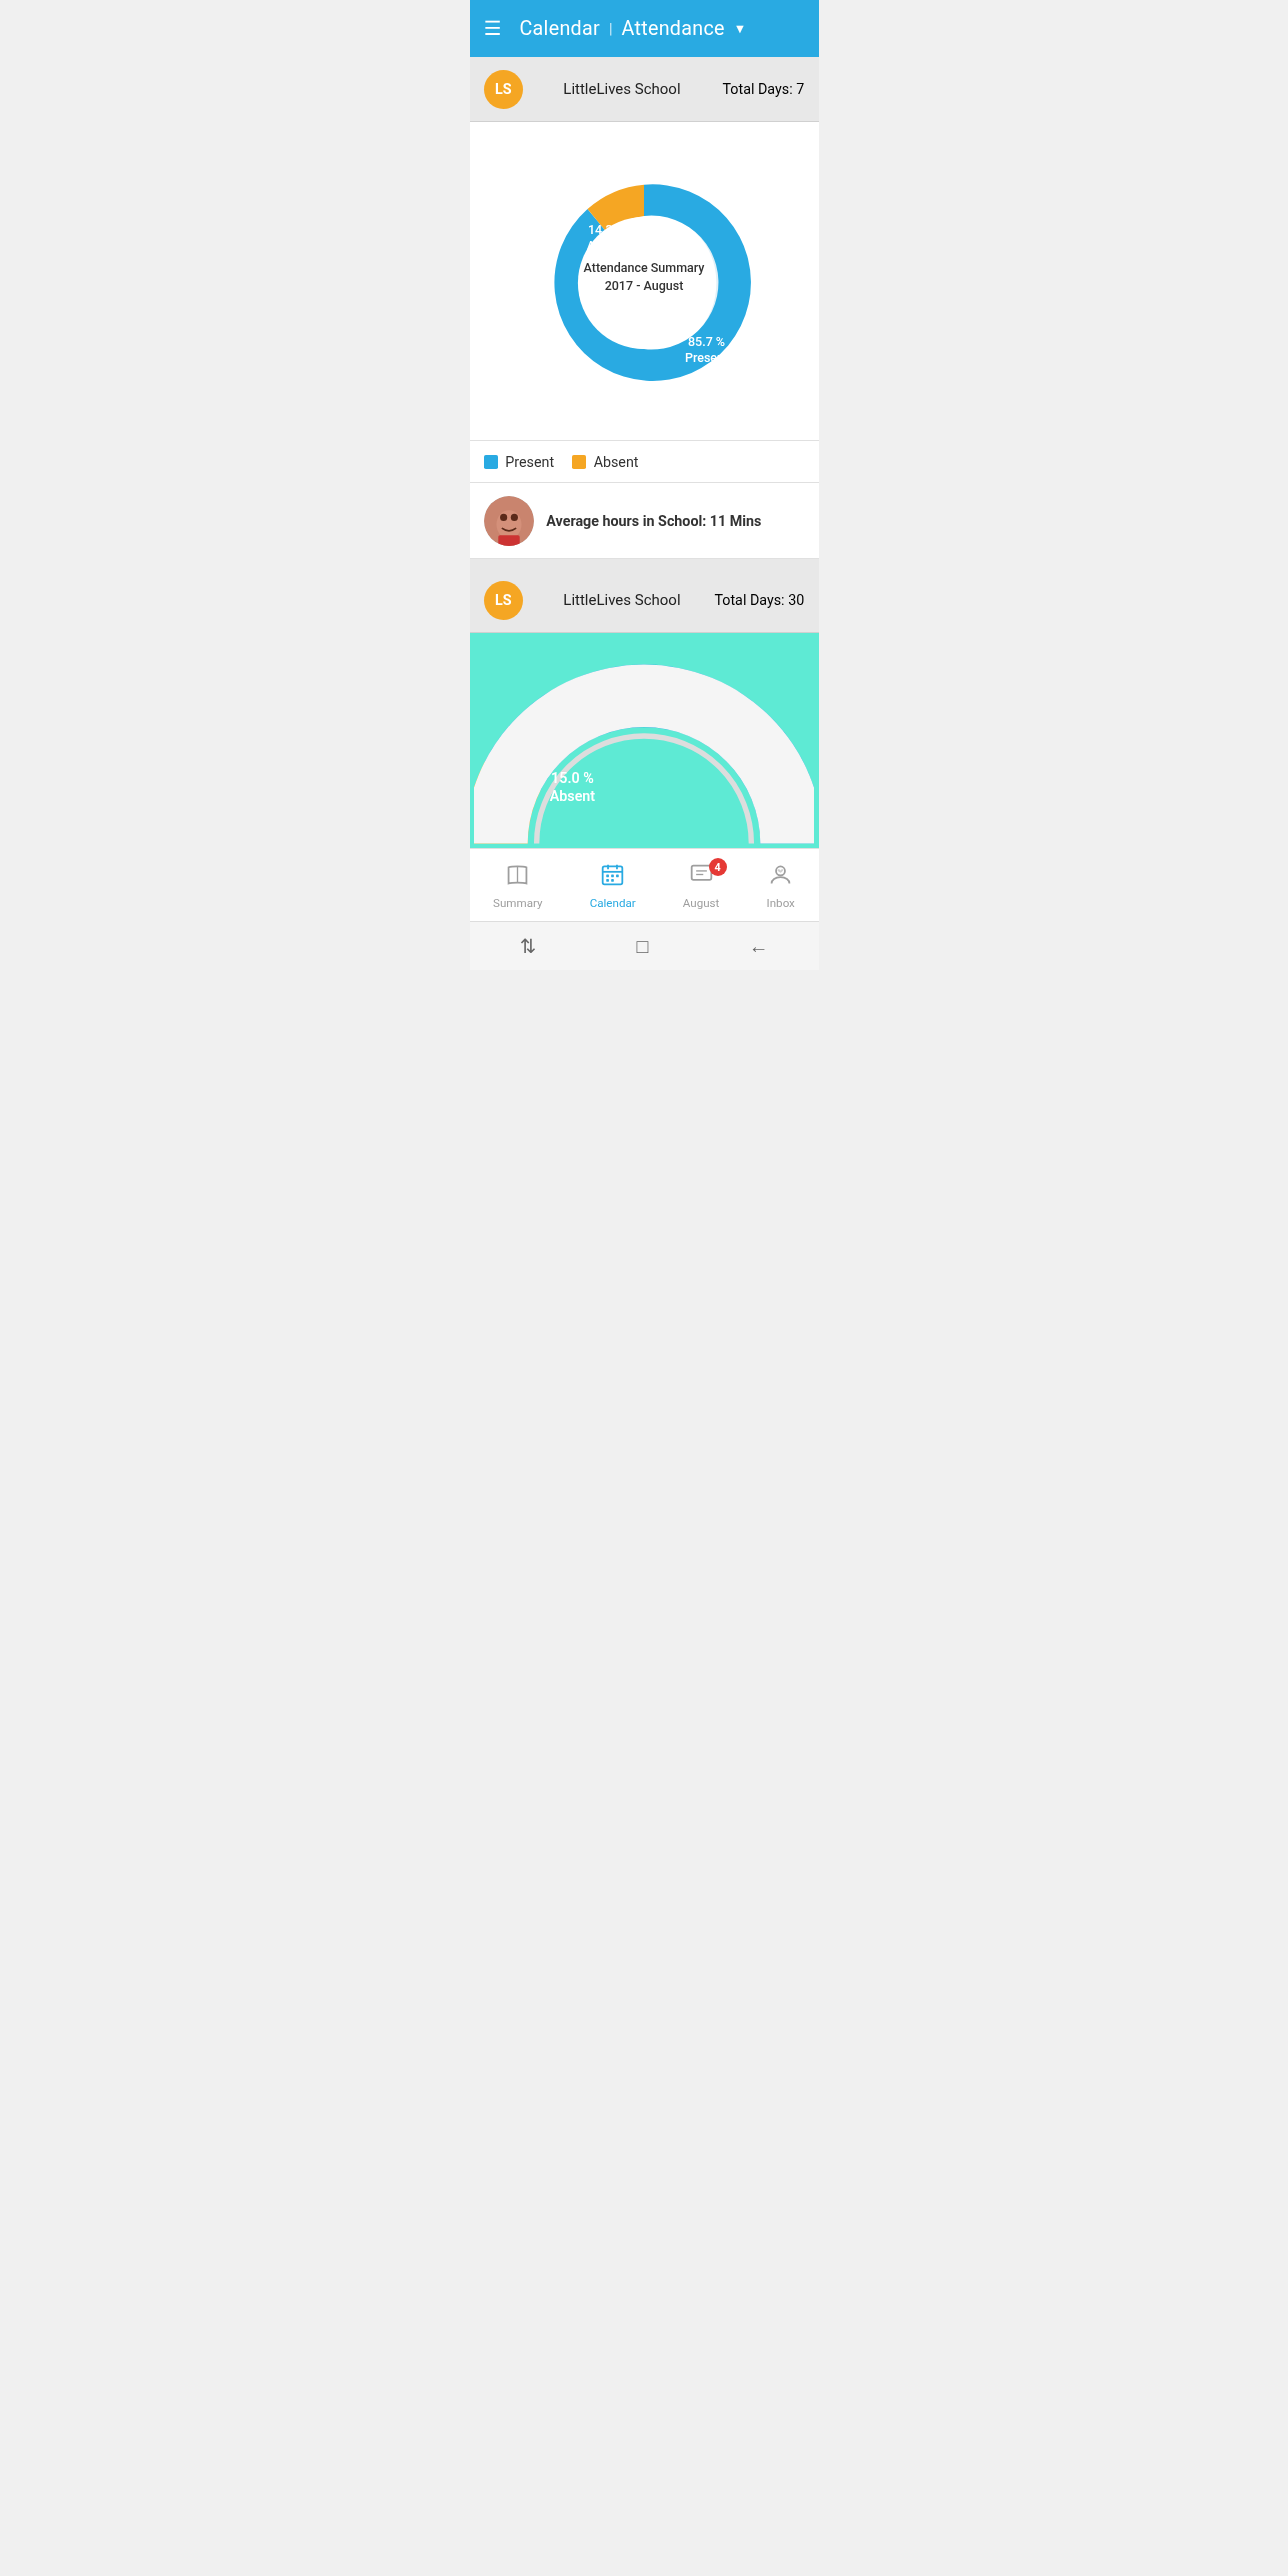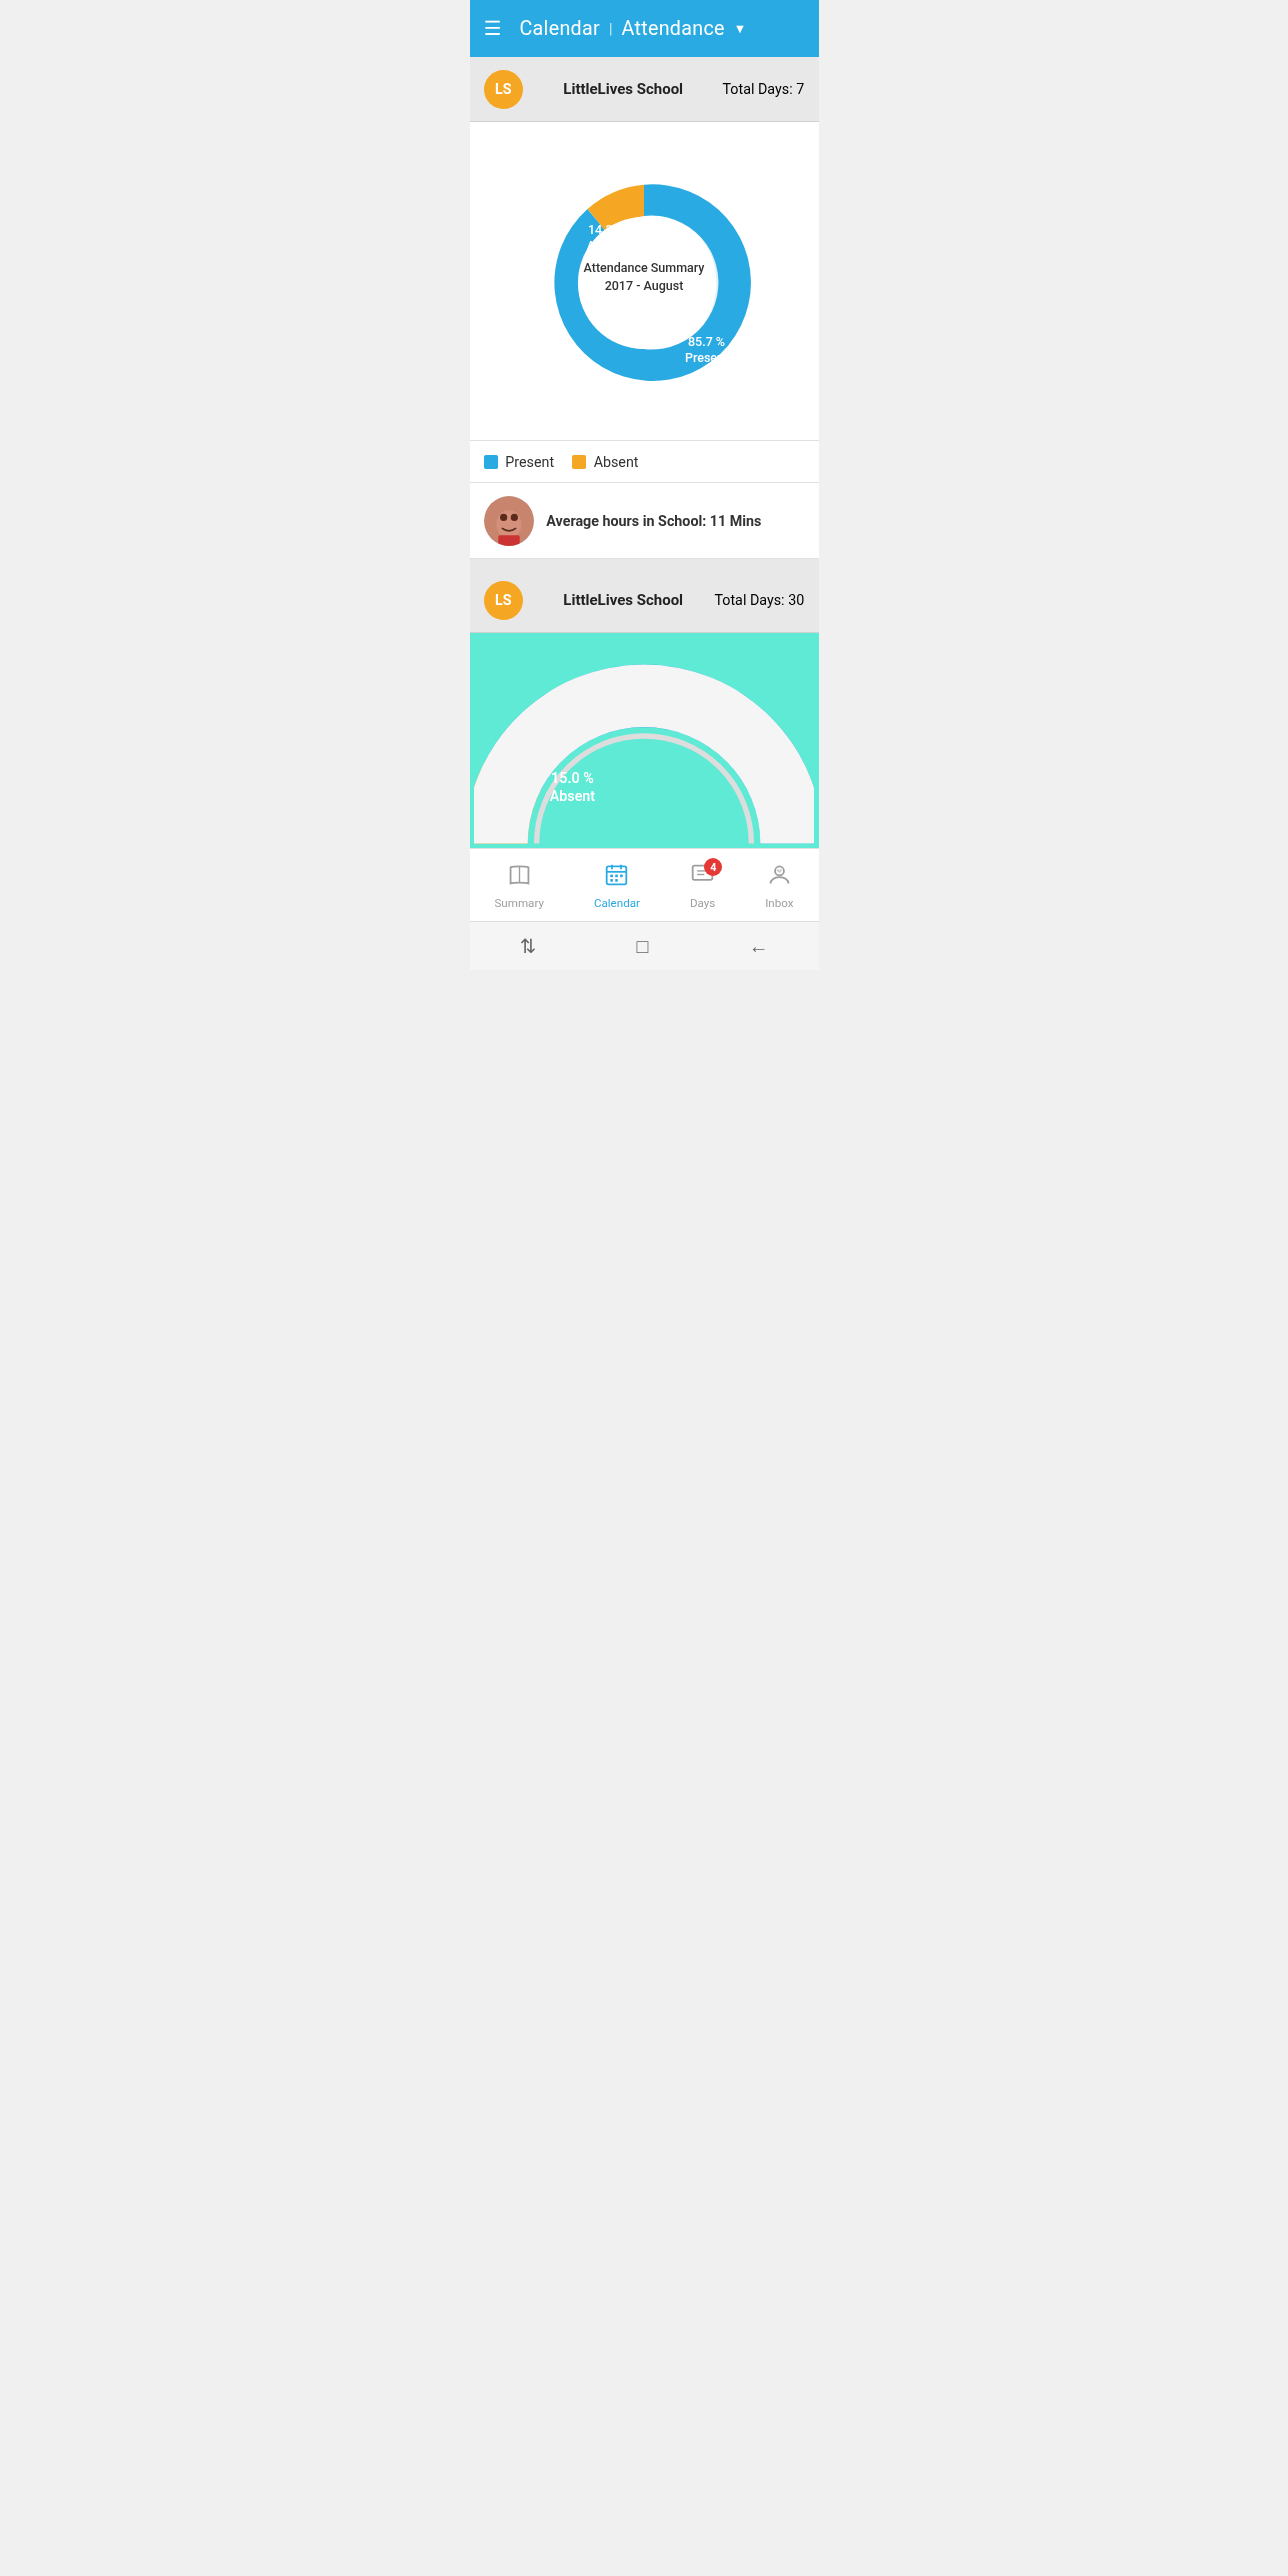--- a/index.html
+++ b/index.html
@@ -64,21 +64,20 @@
       color: white;
       font-weight: bold;
       font-size: 14.3px;
       margin-right: 12.5px;
       flex-shrink: 0;
     }
     .school-name {
       font-size: 15px;
       color: #222;
       flex: 1;
-      font-weight: bold;
     }
     .total-days {
       font-size: 14.3px;
       color: #000000;
       font-weight: 400;
     }
 
     
     .chart-section {
       background: white;
@@ -382,21 +381,21 @@
 
   <div class="nav-item">
     <div class="badge">4</div>
     <span class="nav-icon">
       <svg width="25" height="25" viewBox="0 0 28 28" fill="none">
         <rect x="3" y="4" width="22" height="16" rx="2" stroke="#9e9e9e" stroke-width="2" fill="none"></rect>
         <line x1="8" y1="10" x2="20" y2="10" stroke="#9e9e9e" stroke-width="1.5"></line>
         <line x1="8" y1="14" x2="16" y2="14" stroke="#9e9e9e" stroke-width="1.5"></line>
       </svg>
     </span>
-    <span class="nav-label">Days</span>
+    <span class="nav-label">August</span>
   </div>
 
   <div class="nav-item">
     <span class="nav-icon">
       <svg width="25" height="25" viewBox="0 0 28 28" fill="none">
         <circle cx="14" cy="10" r="5" stroke="#9e9e9e" stroke-width="2" fill="none"></circle>
         <path d="M4 24C4 20 8 17 14 17C20 17 24 20 24 24" stroke="#9e9e9e" stroke-width="2" fill="none"></path>
         <path d="M11 10 C11 10 10 8 12 8 C14 8 14 10 14 10 C14 10 14 8 16 8 C18 8 17 10 14 12 Z" fill="#9e9e9e" opacity="0.5"></path>
       </svg>
     </span>

